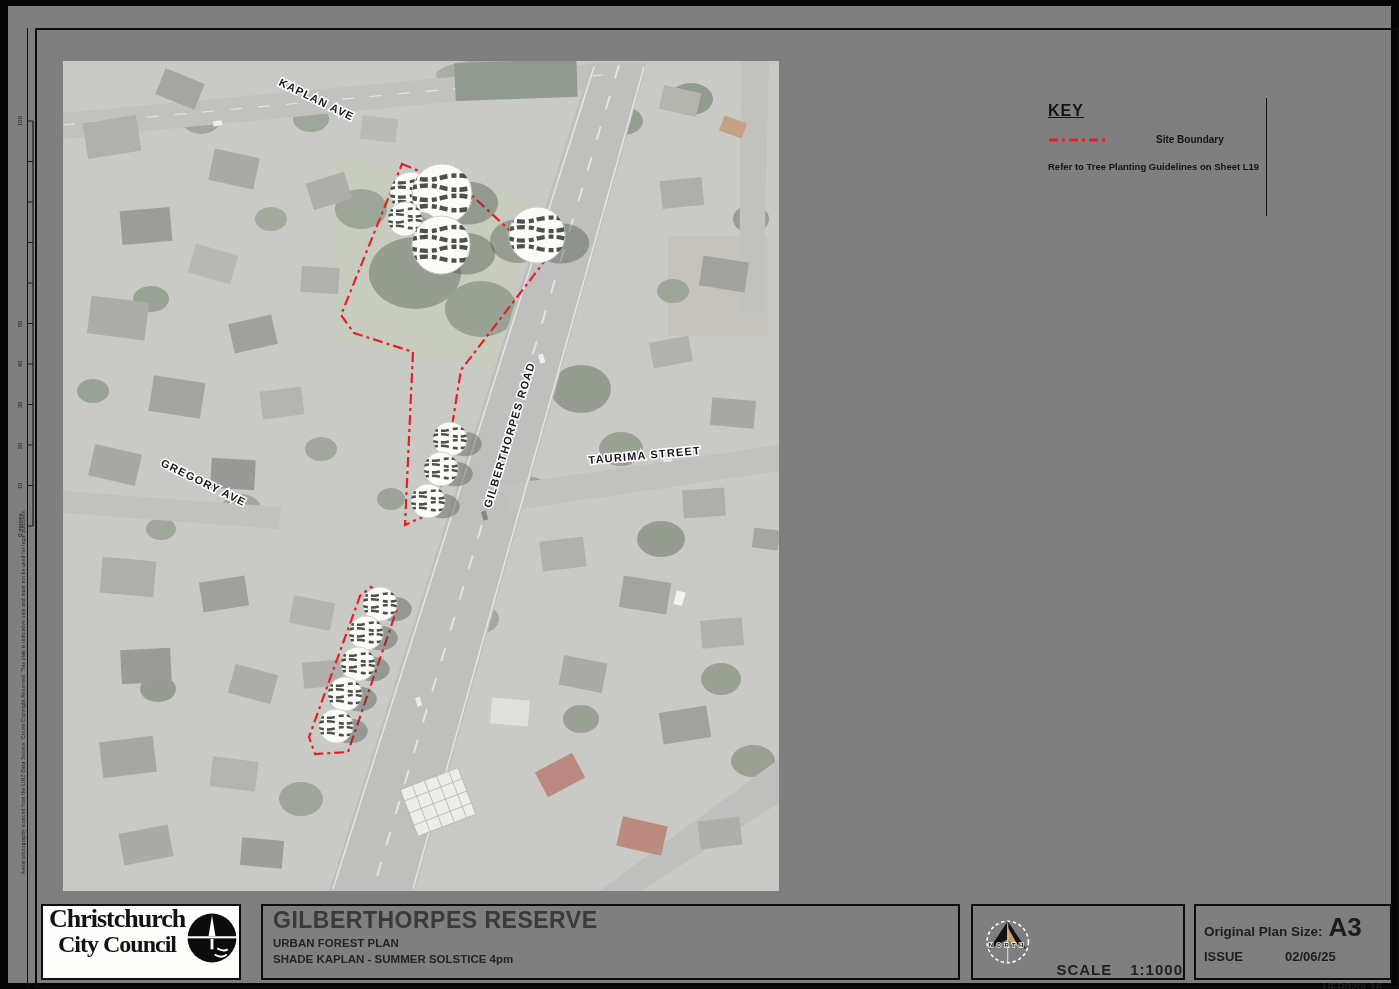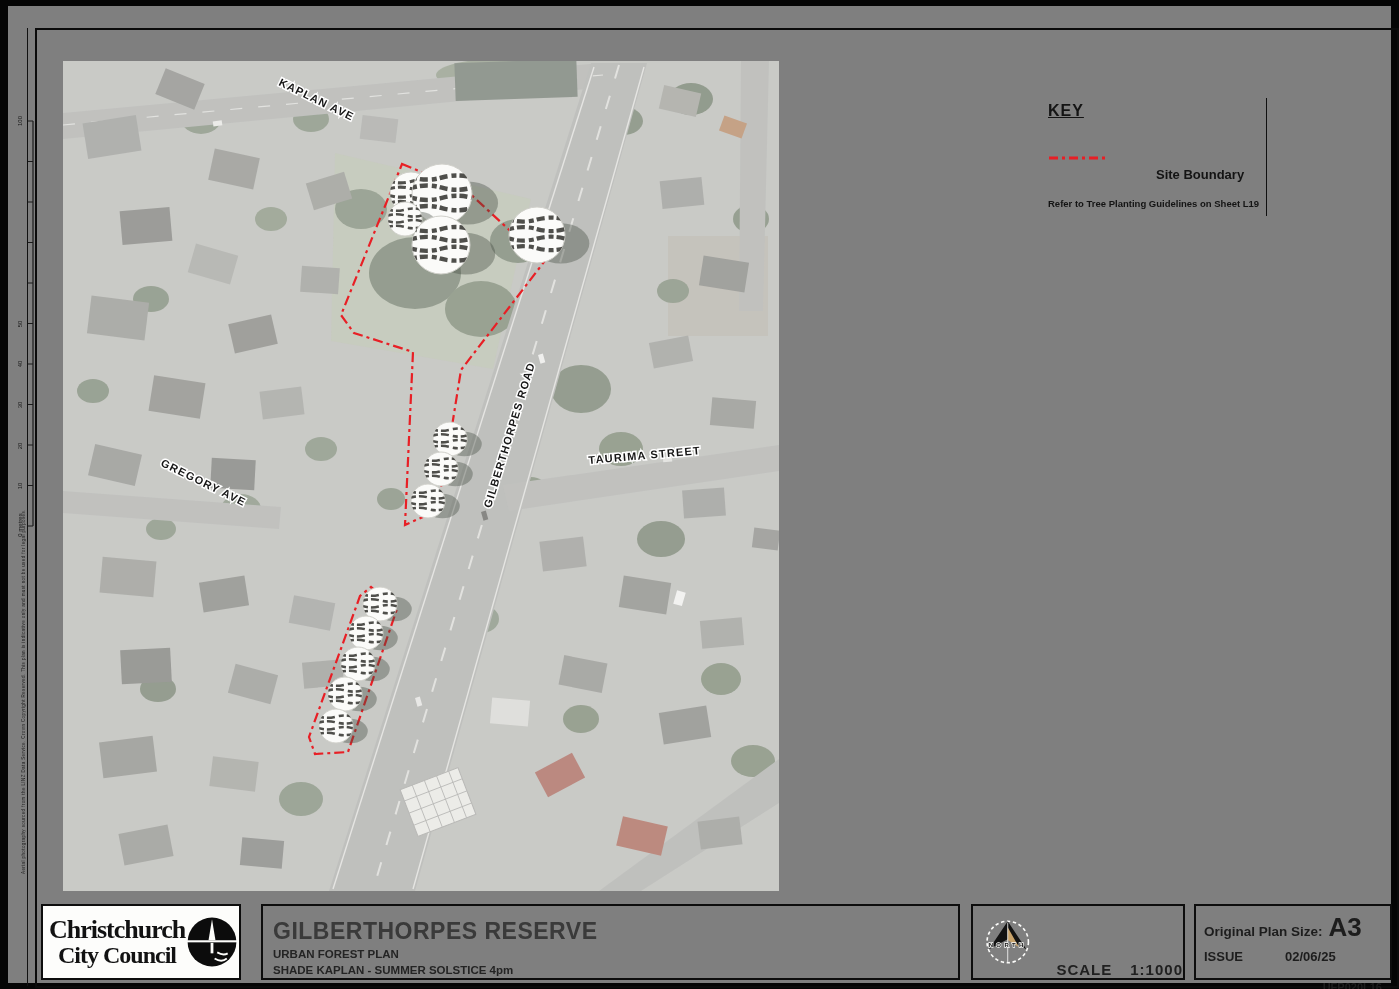--- a/index.html
+++ b/index.html
@@ -9,31 +9,31 @@
   .frame{position:absolute;left:27px;top:22px;width:1360px;height:956px;border:2px solid #0b0b0b;}
   .margin-line{position:absolute;left:19px;top:22px;width:1px;height:958px;background:#111;}
   
   #map{position:absolute;left:55px;top:55px;width:716px;height:830px;overflow:hidden;background:#b2b3af;}
   #map svg{display:block;}
   
   .key{position:absolute;left:1040px;top:96px;width:215px;color:#141414;}
   .key-title{font-size:16px;font-weight:bold;letter-spacing:1px;text-decoration:underline;}
   .key-row{display:flex;align-items:center;margin-top:14px;}
   .key-swatch{width:62px;height:8px;margin-right:46px;}
-  .key-label{font-size:13px;font-weight:bold;margin-top:33px;}
+  .key-label{font-size:10px;font-weight:bold;}
   .key-note{margin-top:16px;font-size:9.5px;font-weight:bold;white-space:nowrap;}
   .key-divider{position:absolute;left:1258px;top:92px;width:1px;height:118px;background:#101010;}
   
   .bbox{position:absolute;top:898px;height:76px;border:2px solid #0d0d0d;box-sizing:border-box;}
-  .logo-box{left:33px;width:200px;background:#fdfdfb;display:flex;align-items:center;}
+  .logo-box{left:33px;width:200px;background:#fdfdfb;display:flex;align-items:flex-start;}
   .logo-text{font-family:"Liberation Serif",serif;font-weight:bold;color:#121212;line-height:1.0;
              padding-left:6px;width:136px;}
   .logo-line1{font-size:26px;letter-spacing:-1px;}
   .logo-line2{font-size:24px;text-align:center;letter-spacing:-1px;}
-  .title-box{left:253px;width:699px;padding:12px 0 0 10px;color:#2e2e2e;}
+  .title-box{left:253px;width:699px;padding:1px 0 0 10px;color:#2e2e2e;}
   .sheet-title{font-size:23px;font-weight:bold;letter-spacing:.5px;color:#3a3a3a;}
   .sheet-sub{font-size:11.5px;font-weight:bold;margin-top:3px;color:#242424;}
   .sheet-desc{font-size:11.5px;font-weight:bold;margin-top:4px;color:#242424;}
   .north-box{left:963px;width:214px;display:flex;align-items:flex-end;}
   .scale-text{font-size:15px;font-weight:bold;color:#202020;letter-spacing:1px;margin-left:14px;}
   .scale-value{margin-left:18px;}
   .size-box{left:1186px;width:198px;padding:6px 8px;color:#1d1d1d;font-weight:bold;}
   .size-r1{font-size:13.5px;}
   .size-a3{font-size:26px;margin-left:6px;}
   .size-r2{font-size:13px;margin-top:6px;display:flex;}

